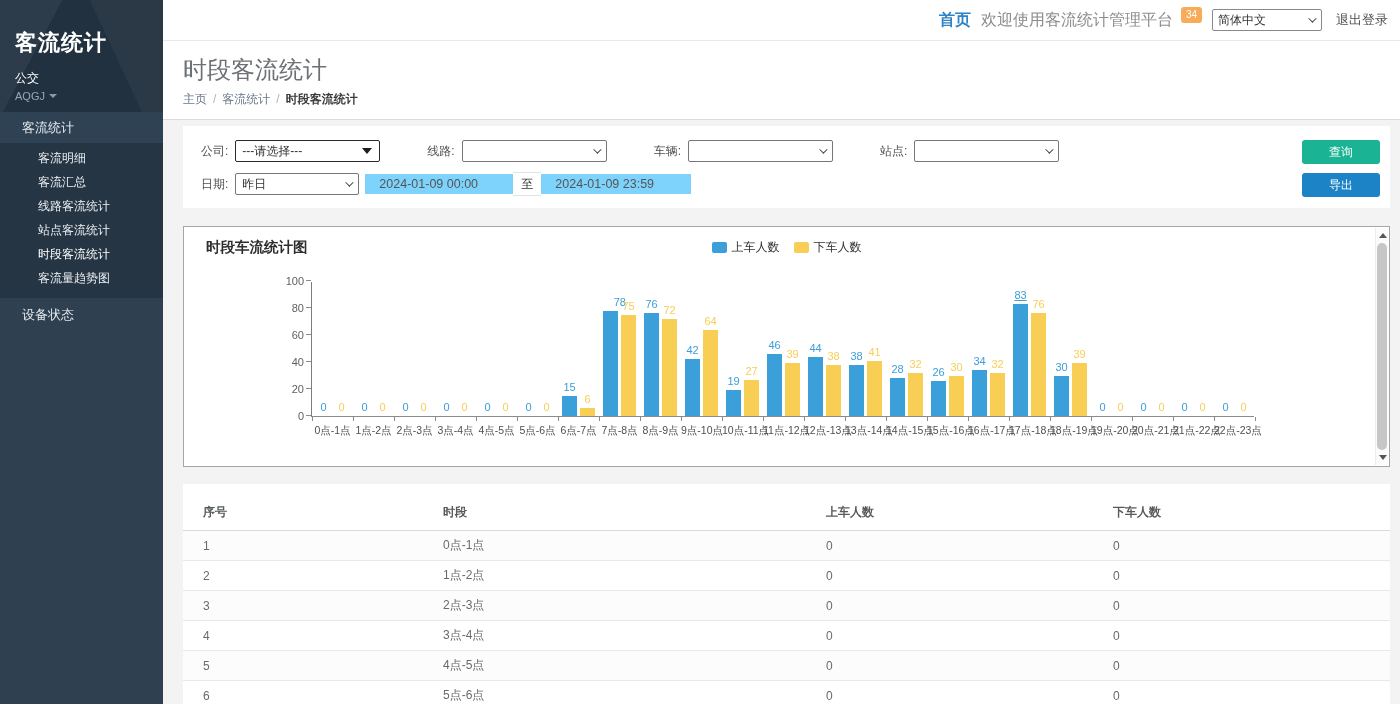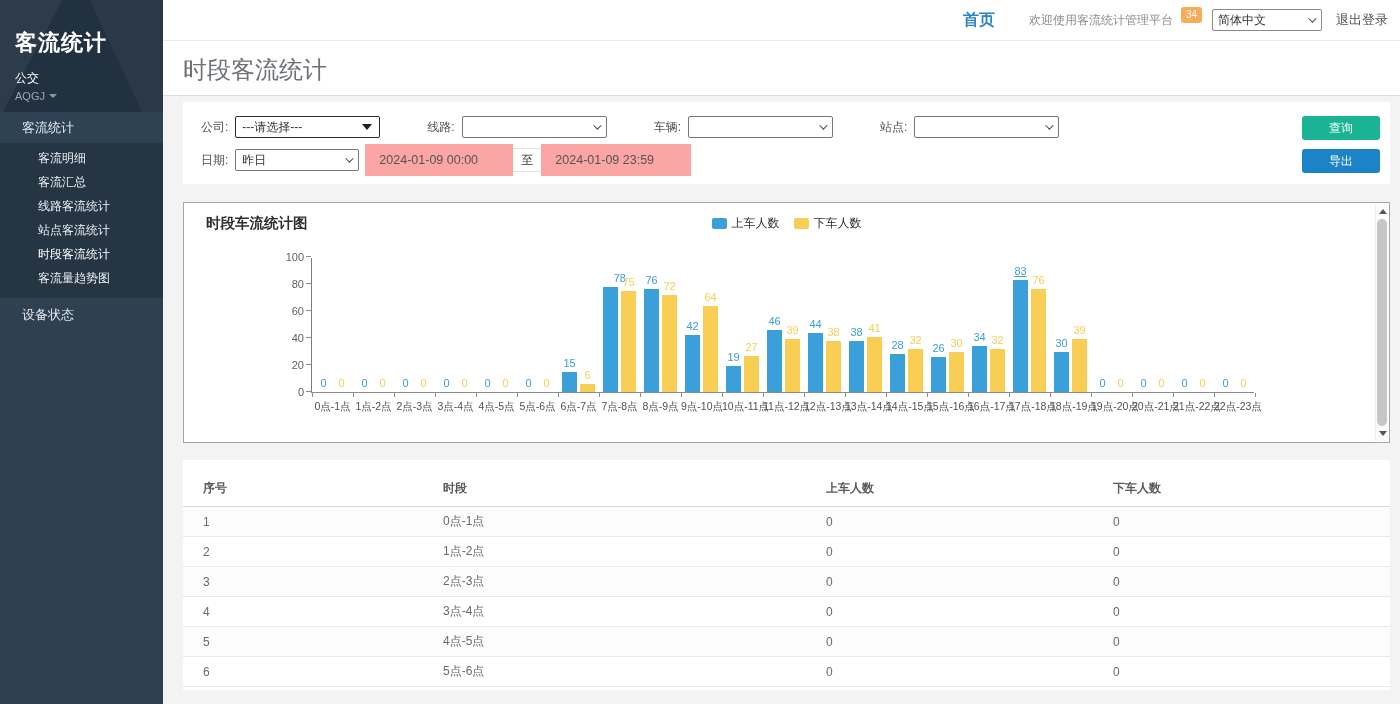--- a/index.html
+++ b/index.html
@@ -25,21 +25,21 @@
   .nav-top.section-open { background:#2e4254; }
   .nav-top.spaced { height:34px; line-height:34px; }
   .submenu { background:#253544; padding:3px 0 8px; }
   .submenu .sub-item { height:24px; line-height:24px; padding-left:38px; font-size:12px; color:#eef1f5; cursor:pointer; white-space:nowrap; }
   .submenu .sub-item.current { color:#ffffff; }
 
   
   .main { flex:1; display:flex; flex-direction:column; height:704px; overflow:hidden; }
   .topbar { height:41px; background:#fff; border-bottom:1px solid #e7eaec; display:flex; align-items:center; justify-content:flex-end; padding-right:12px; }
   .home { font-size:16px; font-weight:bold; color:#2d84c8; text-decoration:none; margin-right:10px; cursor:pointer; }
-  .welcome { font-size:12px; color:#8c8c8c; margin-right:8px;margin-left:24px; }
+  .welcome { font-size:16px; color:#8c8c8c; margin-right:8px; }
   .badge { background:#f8ac59; color:#fff; font-size:10px; line-height:10px; padding:3px 5px; border-radius:3px; align-self:flex-start; margin-top:7px; margin-right:10px; cursor:pointer; }
   .lang-select { width:110px; height:22px; border:1px solid #8a8a8a; border-radius:2px; background:#fff; font-size:12px; color:#333;
     display:flex; align-items:center; justify-content:space-between; padding:0 7px 0 5px; margin-right:14px; cursor:pointer; }
   .lang-select .chev { width:6px; height:6px; border-right:1.5px solid #444; border-bottom:1.5px solid #444; transform:rotate(45deg) translateY(-2px); }
   .logout { font-size:13px; color:#4f4f4f; text-decoration:none; cursor:pointer; }
 
   .heading { background:#fff; border-bottom:1px solid #dcdcdc; padding:15px 20px 11px; }
   .heading h1 { font-size:24px; font-weight:400; color:#6d7175; line-height:28px; }
   .crumbs { margin-top:7px; font-size:12px; color:#9a9a9a; }
   .crumbs .crumb { color:#68788b; cursor:pointer; }
@@ -54,21 +54,21 @@
   .f-row { display:flex; align-items:center; height:22px; margin-bottom:11px; }
   .f-row:last-child { margin-bottom:0; }
   .f-label { font-size:12px; color:#4f4f4f; margin-right:7px; }
   .cselect { height:22px; background:#fff; border:1px solid #767676; border-radius:2px; display:flex; align-items:center;
     justify-content:space-between; font-size:12px; color:#333; padding:0 7px 0 6px; cursor:pointer; }
   .cselect .chev { width:6px; height:6px; border-right:1.5px solid #444; border-bottom:1.5px solid #444; transform:rotate(45deg) translateY(-2px); }
   .cselect.dark { border:1px solid #2b2b2b; }
   .cselect.dark .tri { width:0; height:0; border-left:5px solid transparent; border-right:5px solid transparent; border-top:6px solid #1d1d1d; }
   .w145 { width:145px; } .w124 { width:124px; }
   .gap { margin-right:47px; }
-  .datebox { height:32px; background:#fca5a5; color:#555; font-size:12.5px; display:flex; align-items:center; padding:0 14px; }
+  .datebox { height:20px; background:#7dd3fc; color:#555; font-size:12.5px; display:flex; align-items:center; padding:0 14px; }
   .datebox.from { width:148px; margin-left:6px; }
   .datebox.to { width:150px; }
   .date-sep { height:24px; width:28px; background:#fff; border-top:1px solid #e3e3e3; border-bottom:1px solid #e3e3e3;
     display:flex; align-items:center; justify-content:center; font-size:12px; color:#333; }
   .f-buttons { position:absolute; top:14px; right:10px; display:flex; flex-direction:column; gap:9px; }
   .btn { width:78px; height:24px; border:none; border-radius:3px; color:#fff; font-size:12px; font-family:inherit; cursor:pointer; }
   .btn.green { background:#1ab394; }
   .btn.blue  { background:#1c84c6; }
 
   
@@ -136,20 +136,21 @@
       <span class="badge">34</span>
       <div class="lang-select">
         <span>简体中文</span>
         <span class="chev"></span>
       </div>
       <a class="logout">退出登录</a>
     </header>
 
     <div class="heading">
       <h1>时段客流统计</h1>
+      <div class="crumbs" id="crumbs"><span class="crumb">主页</span><span class="sep">/</span><span class="crumb">客流统计</span><span class="sep">/</span><span class="crumb last">时段客流统计</span></div>
     </div>
 
     <div class="content">
 
       <section class="panel filter-panel">
         <div class="f-row">
           <span class="f-label">公司:</span>
           <div class="cselect dark w145 gap">
             <span>---请选择---</span>
             <span class="tri"></span>

